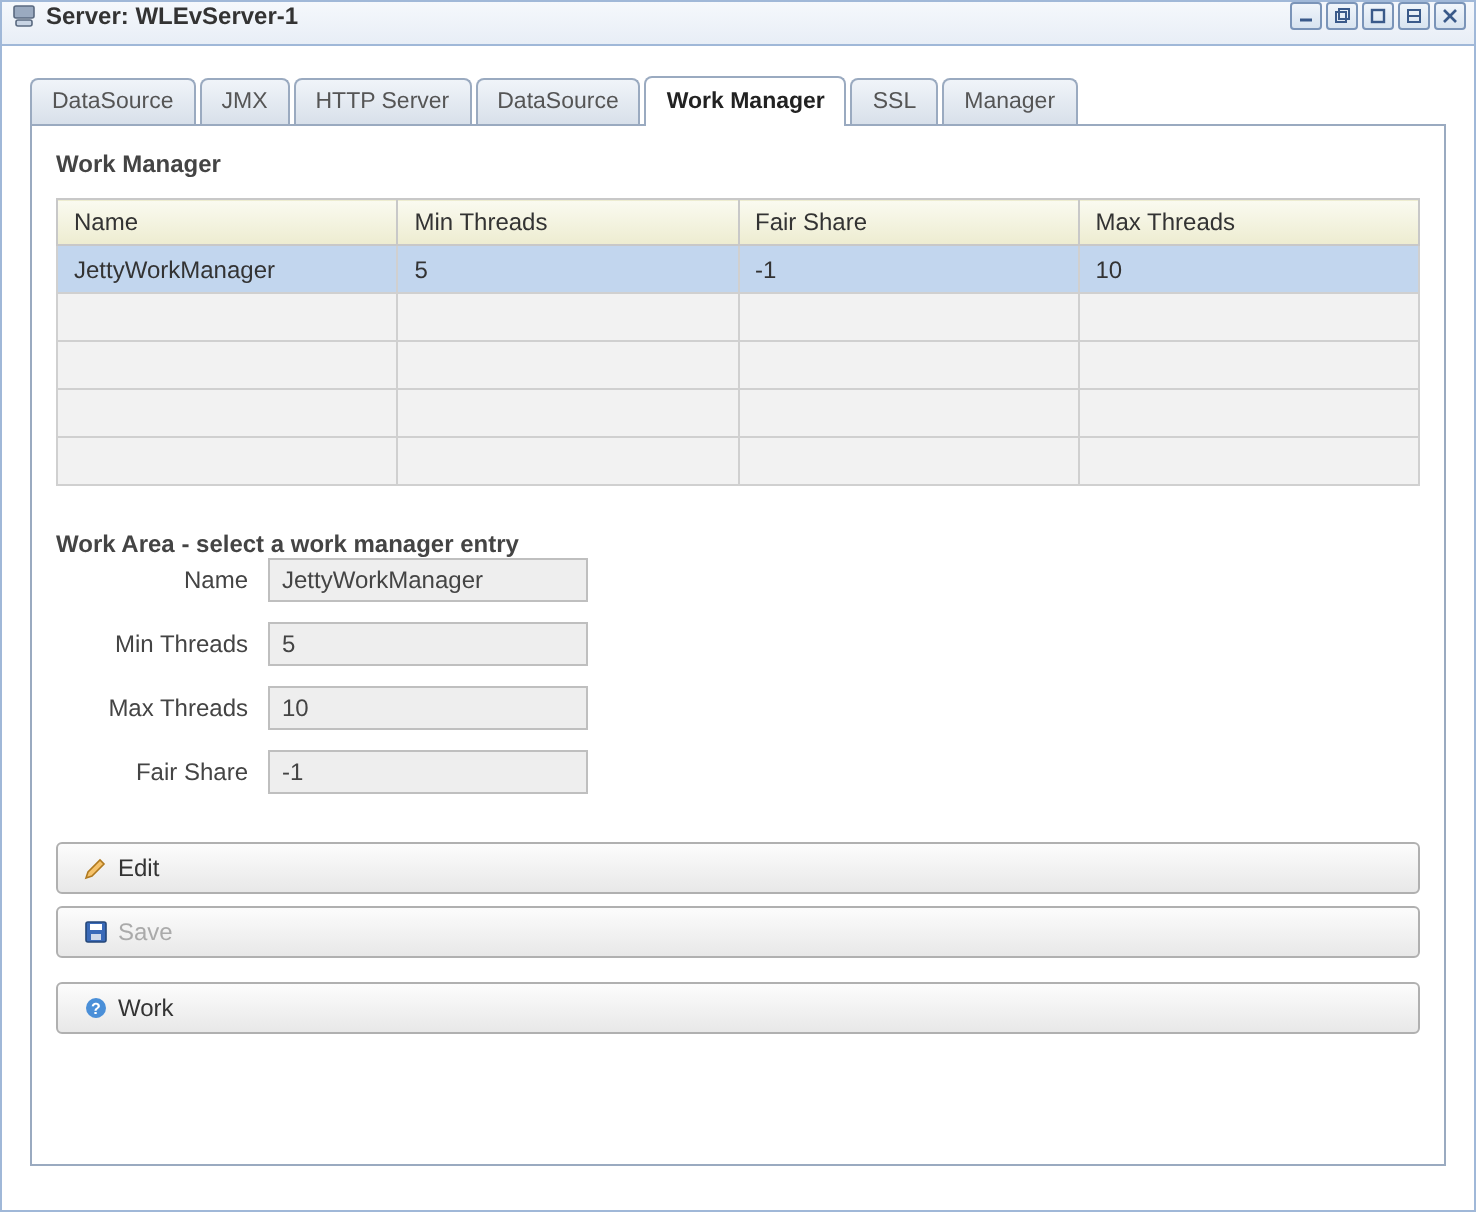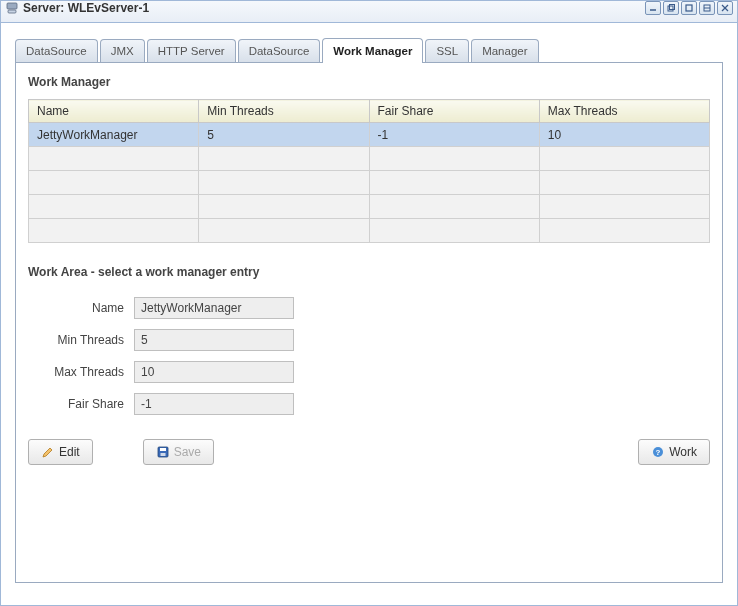--- a/index.html
+++ b/index.html
@@ -107,21 +107,20 @@
   height: 24px;
   background: #f2f2f2;
 }
 .grid tr.selected td {
   background: #c2d6ee;
 }
 .subheader {
   font-weight: bold;
   color: #444;
   margin-top: 22px;
-  margin-bottom: 18px;
 }
 .form-row {
   display: flex;
   align-items: center;
   margin-bottom: 10px;
 }
 .form-row label {
   width: 106px;
   text-align: right;
   padding-right: 10px;
@@ -134,40 +133,40 @@
   background: #eeeeee;
   color: #444;
   padding: 2px 6px;
   font-size: 12px;
   font-family: inherit;
 }
 .button-bar {
   display: flex;
   gap: 6px;
   margin-top: 24px;
+  flex-direction: column;
 }
 .button-bar .spacer { flex: 1; }
 .btn {
   border: 1px solid #b0b0b0;
   background: linear-gradient(#fcfcfc, #e8e8e8);
   border-radius: 3px;
   height: 26px;
   padding: 0 12px;
   display: inline-flex;
   align-items: center;
   gap: 4px;
   cursor: pointer;
   font-size: 12px;
   color: #333;
   font-family: inherit;
 }
 .btn.disabled {
   color: #aaa;
   cursor: default;
-  margin-left: 44px;
 }
 .btn .bicon {
   width: 14px; height: 14px;
   display: inline-flex; align-items: center; justify-content: center;
 }
 </style>
 </head>
 <body>
 
 <div class="panel">

